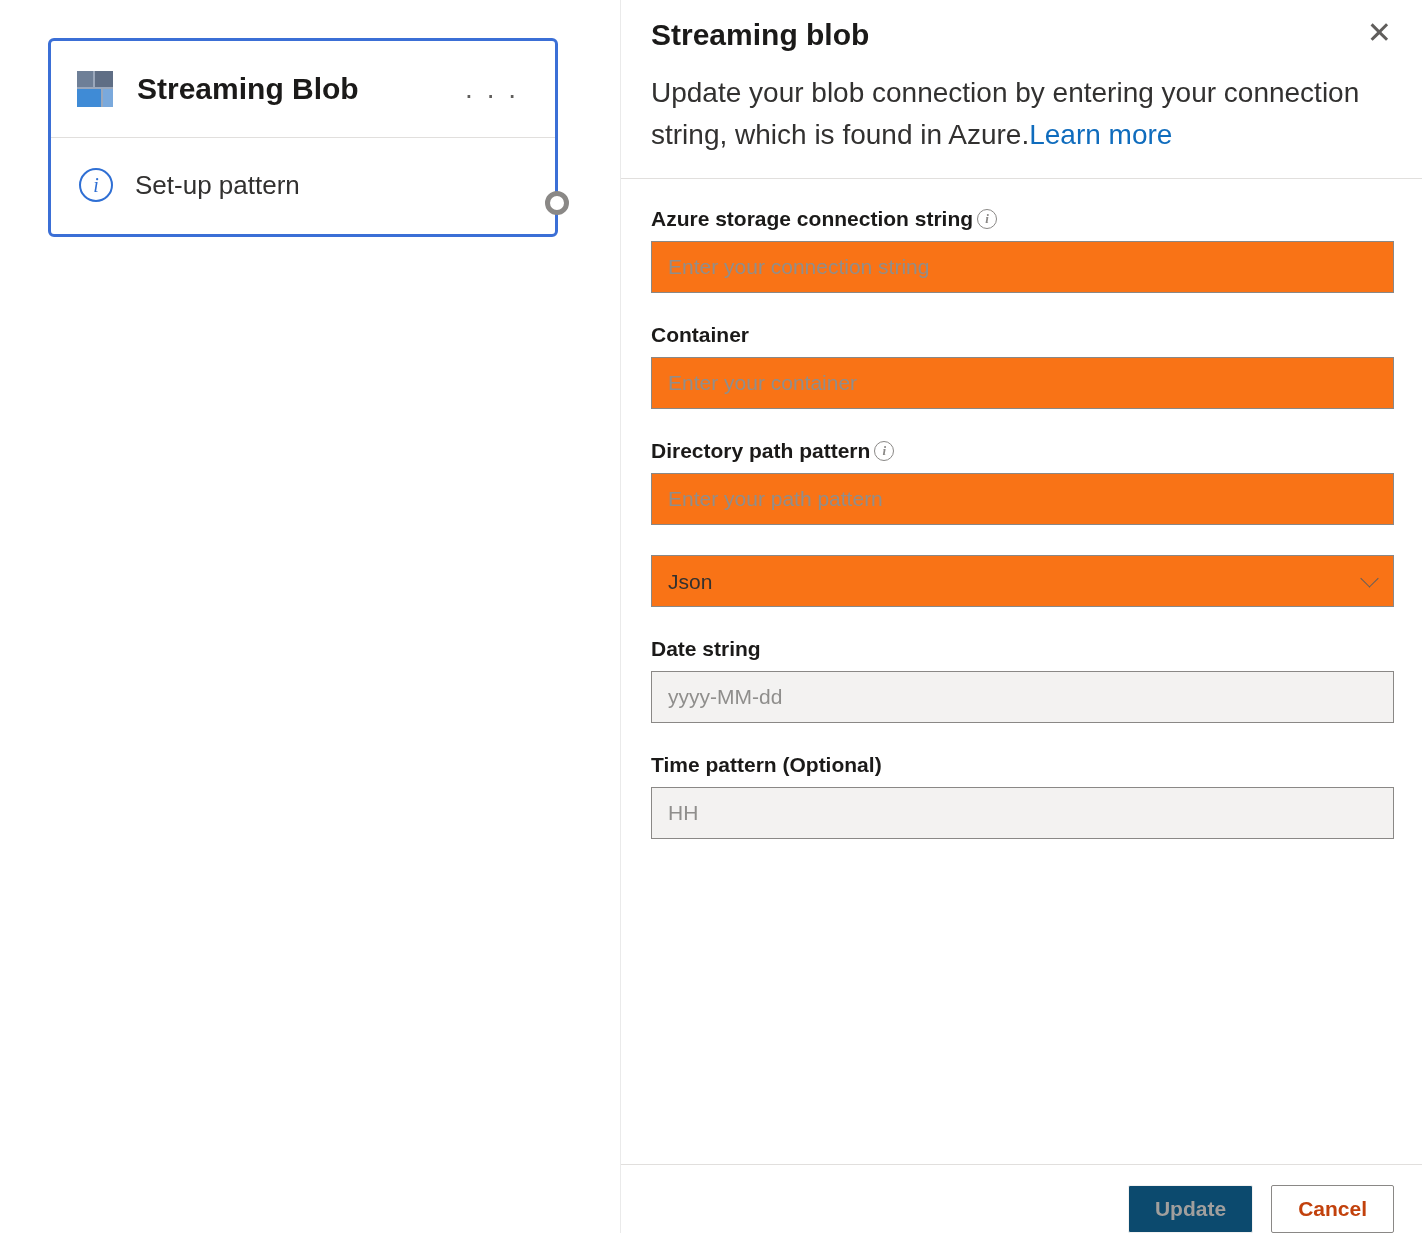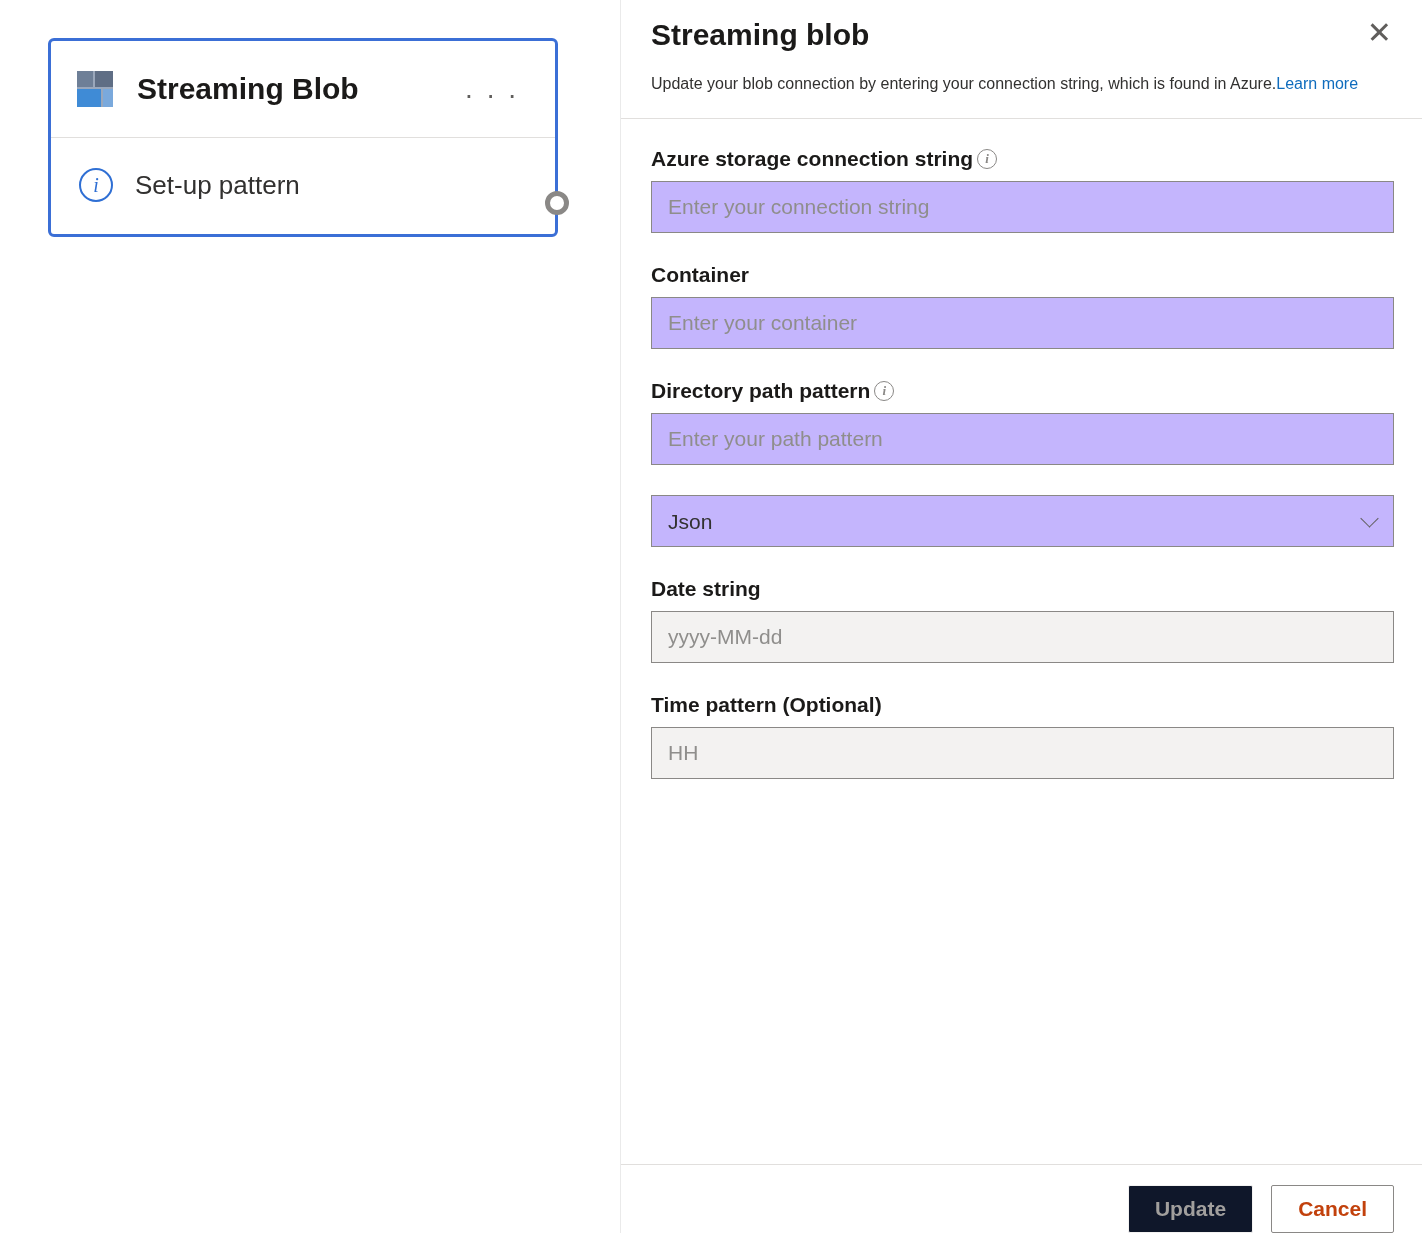--- a/index.html
+++ b/index.html
@@ -48,39 +48,39 @@
     .panel {
       position:absolute; left: 620px; top: 0; right:0; bottom:0;
       border-left: 1px solid #eaeaea;
       padding: 18px 0 0 0;
       display:flex; flex-direction:column;
     }
     .panel-head { padding: 0 28px 22px 30px; border-bottom:1px solid #e1dfdd; }
     .panel-title-row { display:flex; align-items:flex-start; }
     .panel-title { font-size: 30px; font-weight: 600; color:#1b1a19; flex:1; }
     .close-x { font-size: 30px; font-weight: 300; color:#605e5c; line-height:1; cursor:pointer; padding:0 2px; }
-    .panel-desc { margin-top: 20px; font-size: 16px; line-height: 1.5; color:#323130; }
+    .panel-desc { margin-top: 20px; font-size: 28px; line-height: 1.5; color:#323130; }
     .panel-desc a { color:#0f6cbd; text-decoration:none; }
 
     .panel-body { padding: 28px 28px 0 30px; flex:1; overflow:auto; }
     .field { margin-bottom: 30px; }
     .field-label { font-size: 21px; font-weight:600; color:#1b1a19; margin-bottom: 10px; display:flex; align-items:center; gap:4px; }
     .info-tip {
       width:20px; height:20px; border-radius:50%; border:1.5px solid #8a8886;
       display:inline-flex; align-items:center; justify-content:center;
       font-family: Georgia, serif; font-style: italic; font-size:13px; color:#8a8886;
     }
     .textbox, .selectbox {
       width:100%;
       height: 52px;
       font-size: 21px;
       padding: 0 16px;
       border: 1px solid #8a8886;
       border-radius: 0;
-      background:#c4b5fd;
+      background:#f97316;
       color:#323130;
     }
     .textbox::placeholder { color:#8f8e8c; }
     .textbox[disabled] { background:#f3f2f1; color:#0c4a6e; }
     .selectbox { appearance:none; -webkit-appearance:none; position:relative; }
     .select-wrap { position:relative; }
     .select-wrap::after {
       content:""; position:absolute; right:18px; top:50%; width:12px; height:12px;
       border-right:1.5px solid #605e5c; border-bottom:1.5px solid #605e5c;
       transform: translateY(-70%) rotate(45deg);
@@ -90,21 +90,21 @@
     .panel-footer {
       border-top:1px solid #e1dfdd;
       padding: 20px 28px 0 30px;
       display:flex; justify-content:flex-end; gap: 18px;
     }
     .btn {
       height: 48px; padding: 0 26px; font-size: 21px;
       border-radius: 2px; cursor:pointer;
       display:inline-flex; align-items:center; justify-content:center;
     }
-    .btn-primary { background:#0f172a; border:1px solid #f3f2f1; color:#a19f9d; font-weight:600; }
+    .btn-primary { background:#0c4a6e; border:1px solid #f3f2f1; color:#a19f9d; font-weight:600; }
     .btn-secondary { background:#fff; border:1px solid #8a8886; color:#c2410c; font-weight:600; }
   </style>
 </head>
 <body>
 
 <div class="card">
   <div class="card-header">
     <div class="blob-glyph">
       <div class="bg"></div>
         <div class="a"></div>

